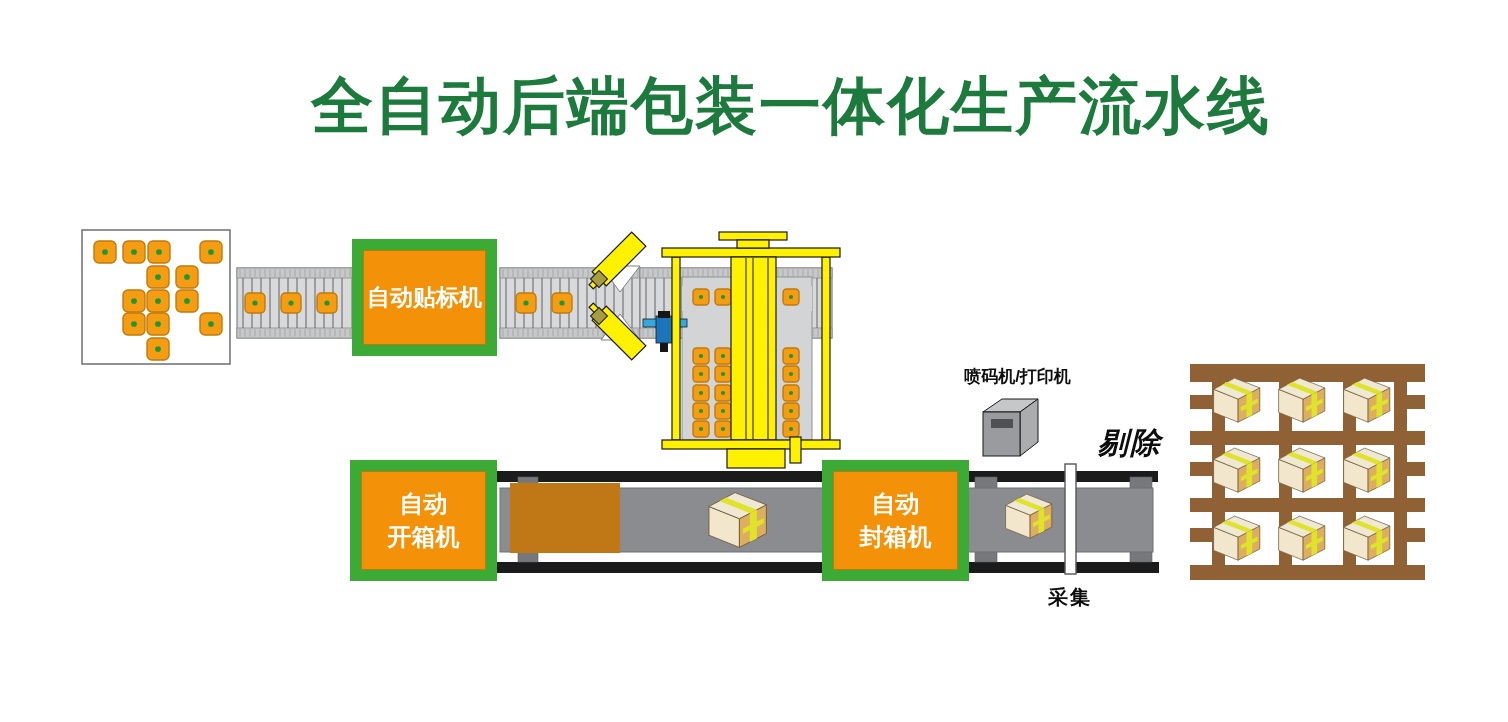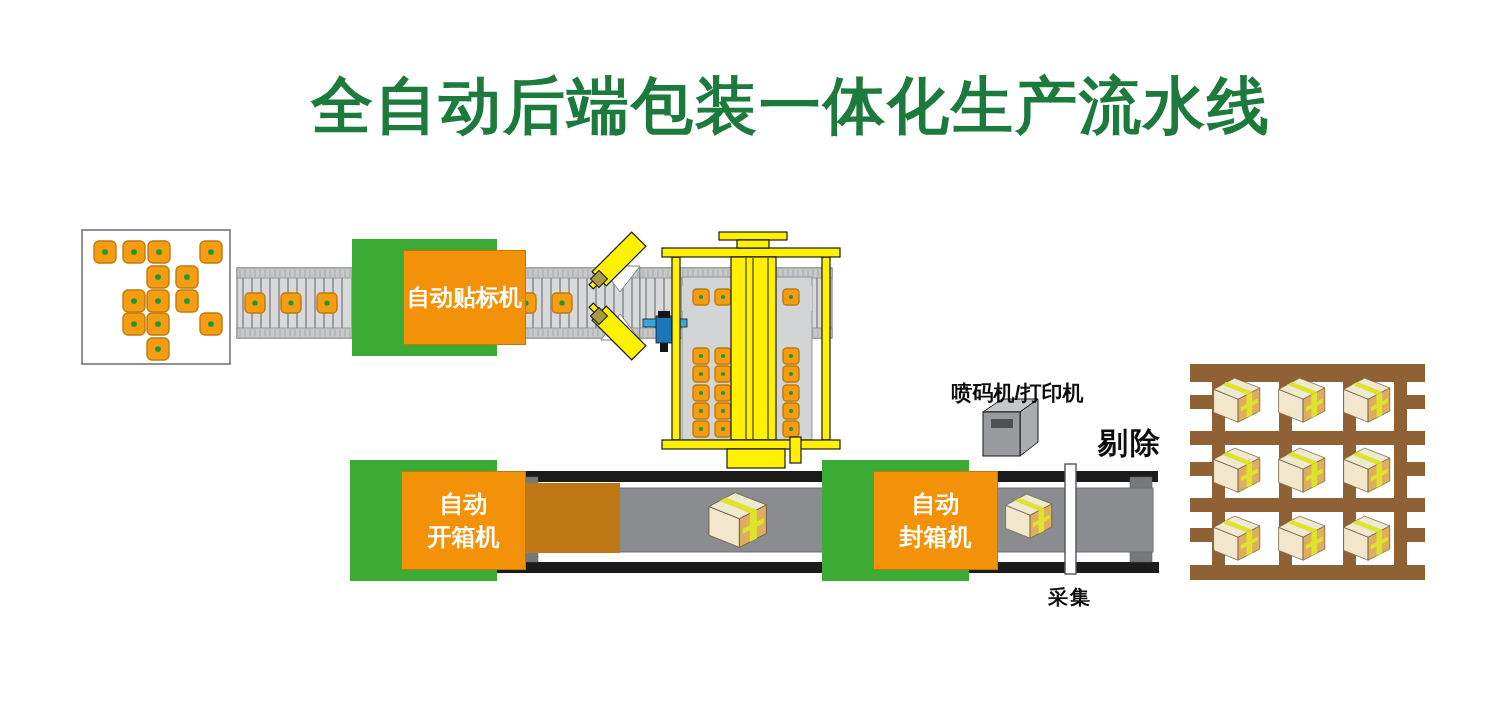--- a/index.html
+++ b/index.html
@@ -11,21 +11,21 @@
   h1.title{
     position:absolute;top:64px;left:0;right:0;margin:0;text-align:center;
     font-size:62px;font-weight:bold;letter-spacing:2px;padding-left:74px;
     color:var(--title-green);white-space:nowrap;
   }
   .station{position:absolute;background:var(--station-green);padding:11px;box-sizing:border-box;}
   .station-inner{
     width:100%;height:100%;background:var(--station-orange);
     border:1.5px solid #BE7A07;box-sizing:border-box;
     display:flex;align-items:center;justify-content:center;
-    color:#fff;font-weight:bold;text-align:center;white-space:pre-line;line-height:1.35;margin-left:40px;
+    color:#fff;font-weight:bold;text-align:center;white-space:pre-line;line-height:1.35;
   }
   .diagram-label{
     position:absolute;font-weight:bold;color:var(--label-black);
     text-align:center;letter-spacing:2px;white-space:nowrap;
   }
   
   .depot{fill:#fff;stroke:var(--depot-border);stroke-width:1.5;}
   .pkg{fill:var(--pkg-orange);stroke:var(--pkg-border);stroke-width:1.4;}
   .pkg-dot{fill:var(--pkg-dot);}
   .conv-body{fill:var(--conveyor-gray);stroke:#808184;stroke-width:1.2;}
@@ -601,16 +601,16 @@
     </div>
   </div>
 
   <div class="station" style="left:822px;top:460px;width:147px;height:121px;">
     <div class="station-inner" style="font-size:24px;">
       <span>自动
 封箱机</span>
     </div>
   </div>
 
-  <div class="diagram-label" style="left:935px;top:379px;width:165px;font-size:21px;letter-spacing:0;">喷码机/打印机</div>
-  <div class="diagram-label" style="left:1094px;top:423px;width:72px;font-size:30px;">剔除</div>
+  <div class="diagram-label" style="left:935px;top:365px;width:165px;font-size:17px;letter-spacing:0;">喷码机/打印机</div>
+  <div class="diagram-label" style="left:1094px;top:423px;width:72px;font-size:30px;font-style:italic;">剔除</div>
   <div class="diagram-label" style="left:1028px;top:584px;width:84px;font-size:20px;">采集</div>
 </div>
 
 </body></html>

